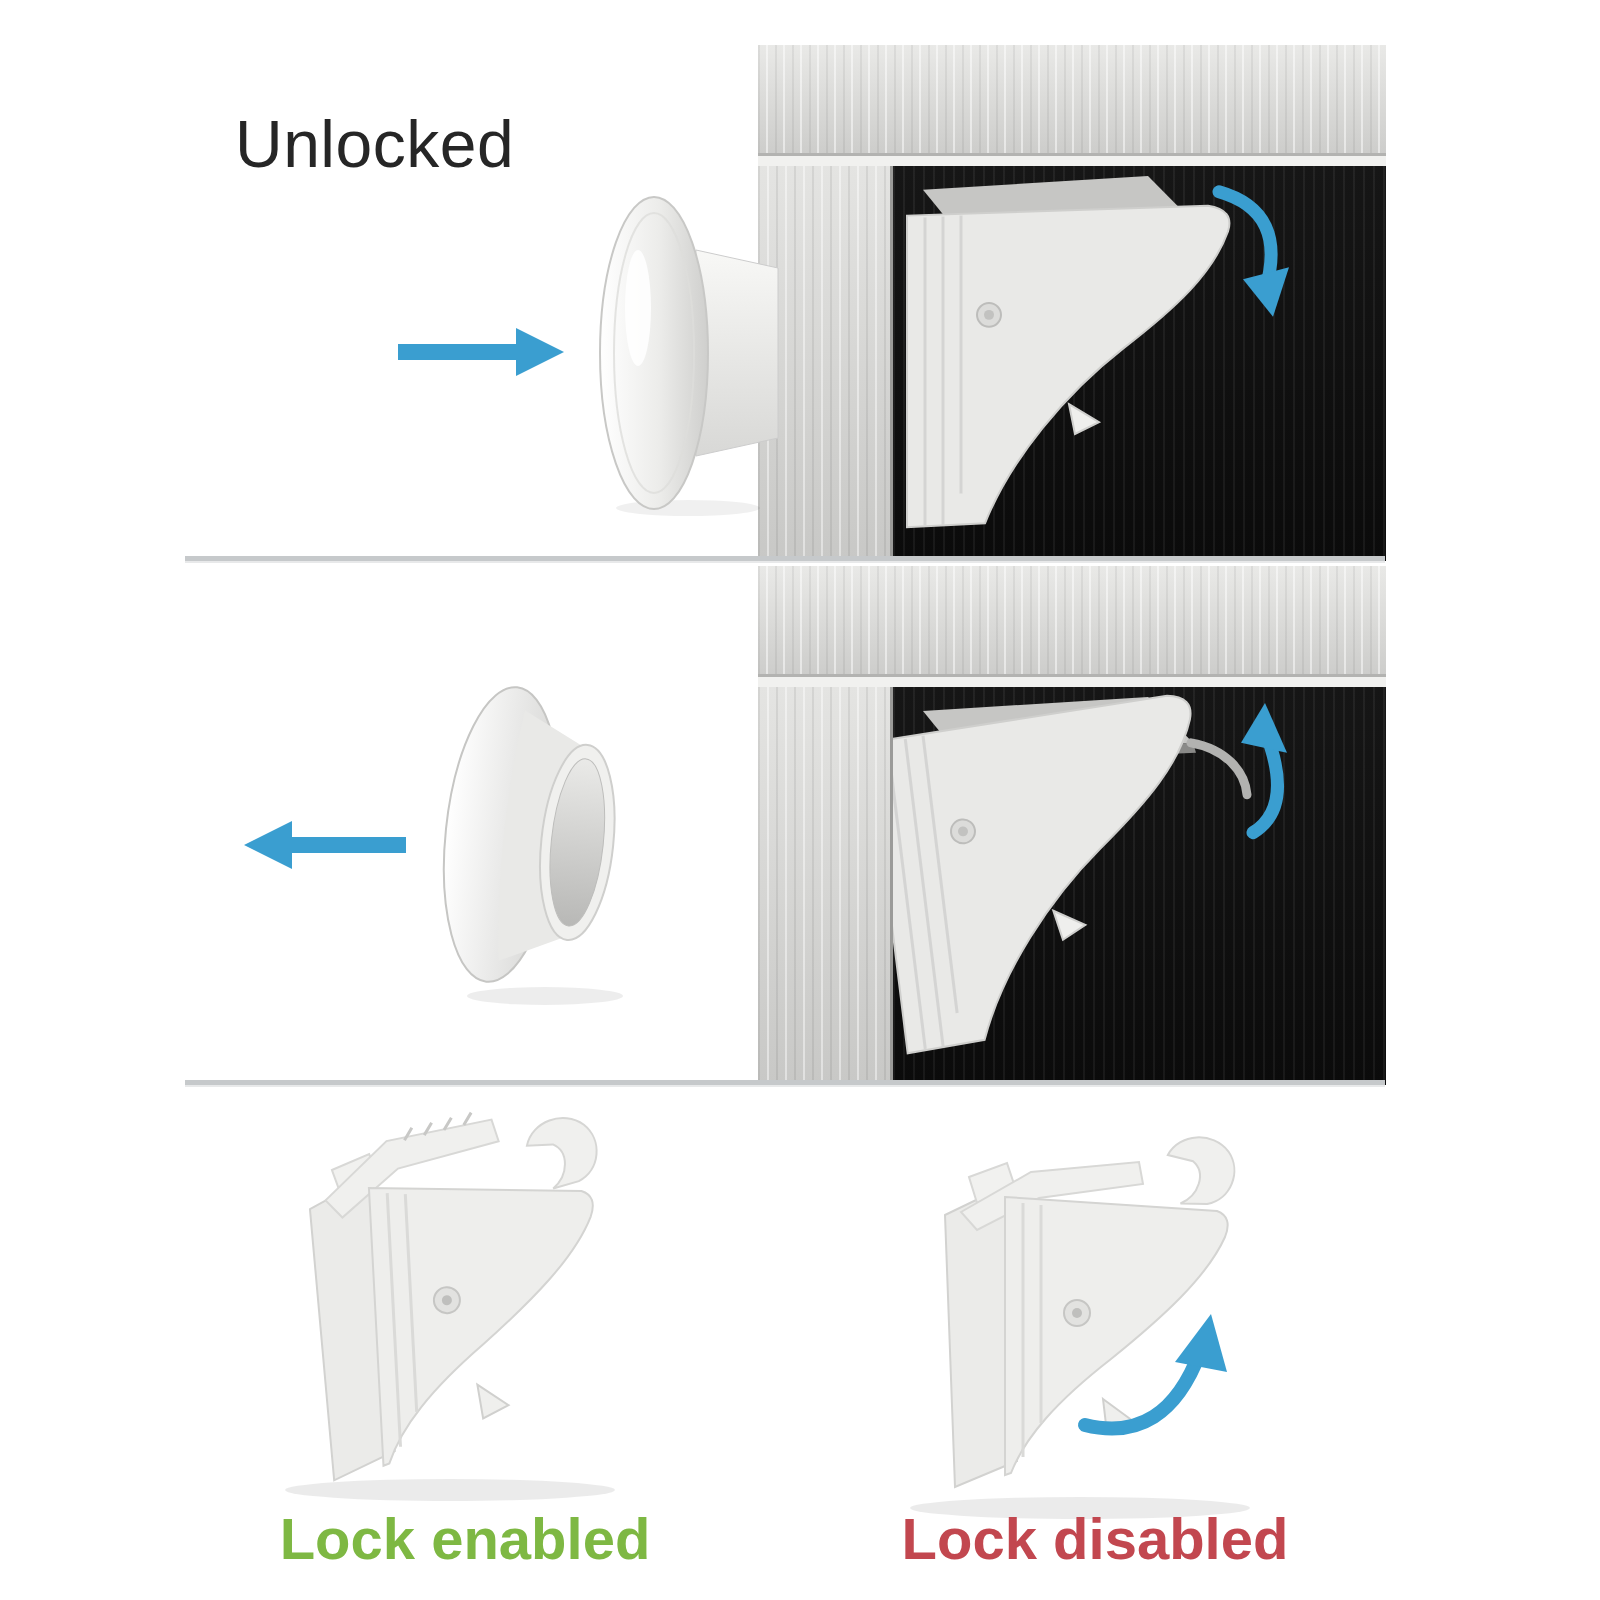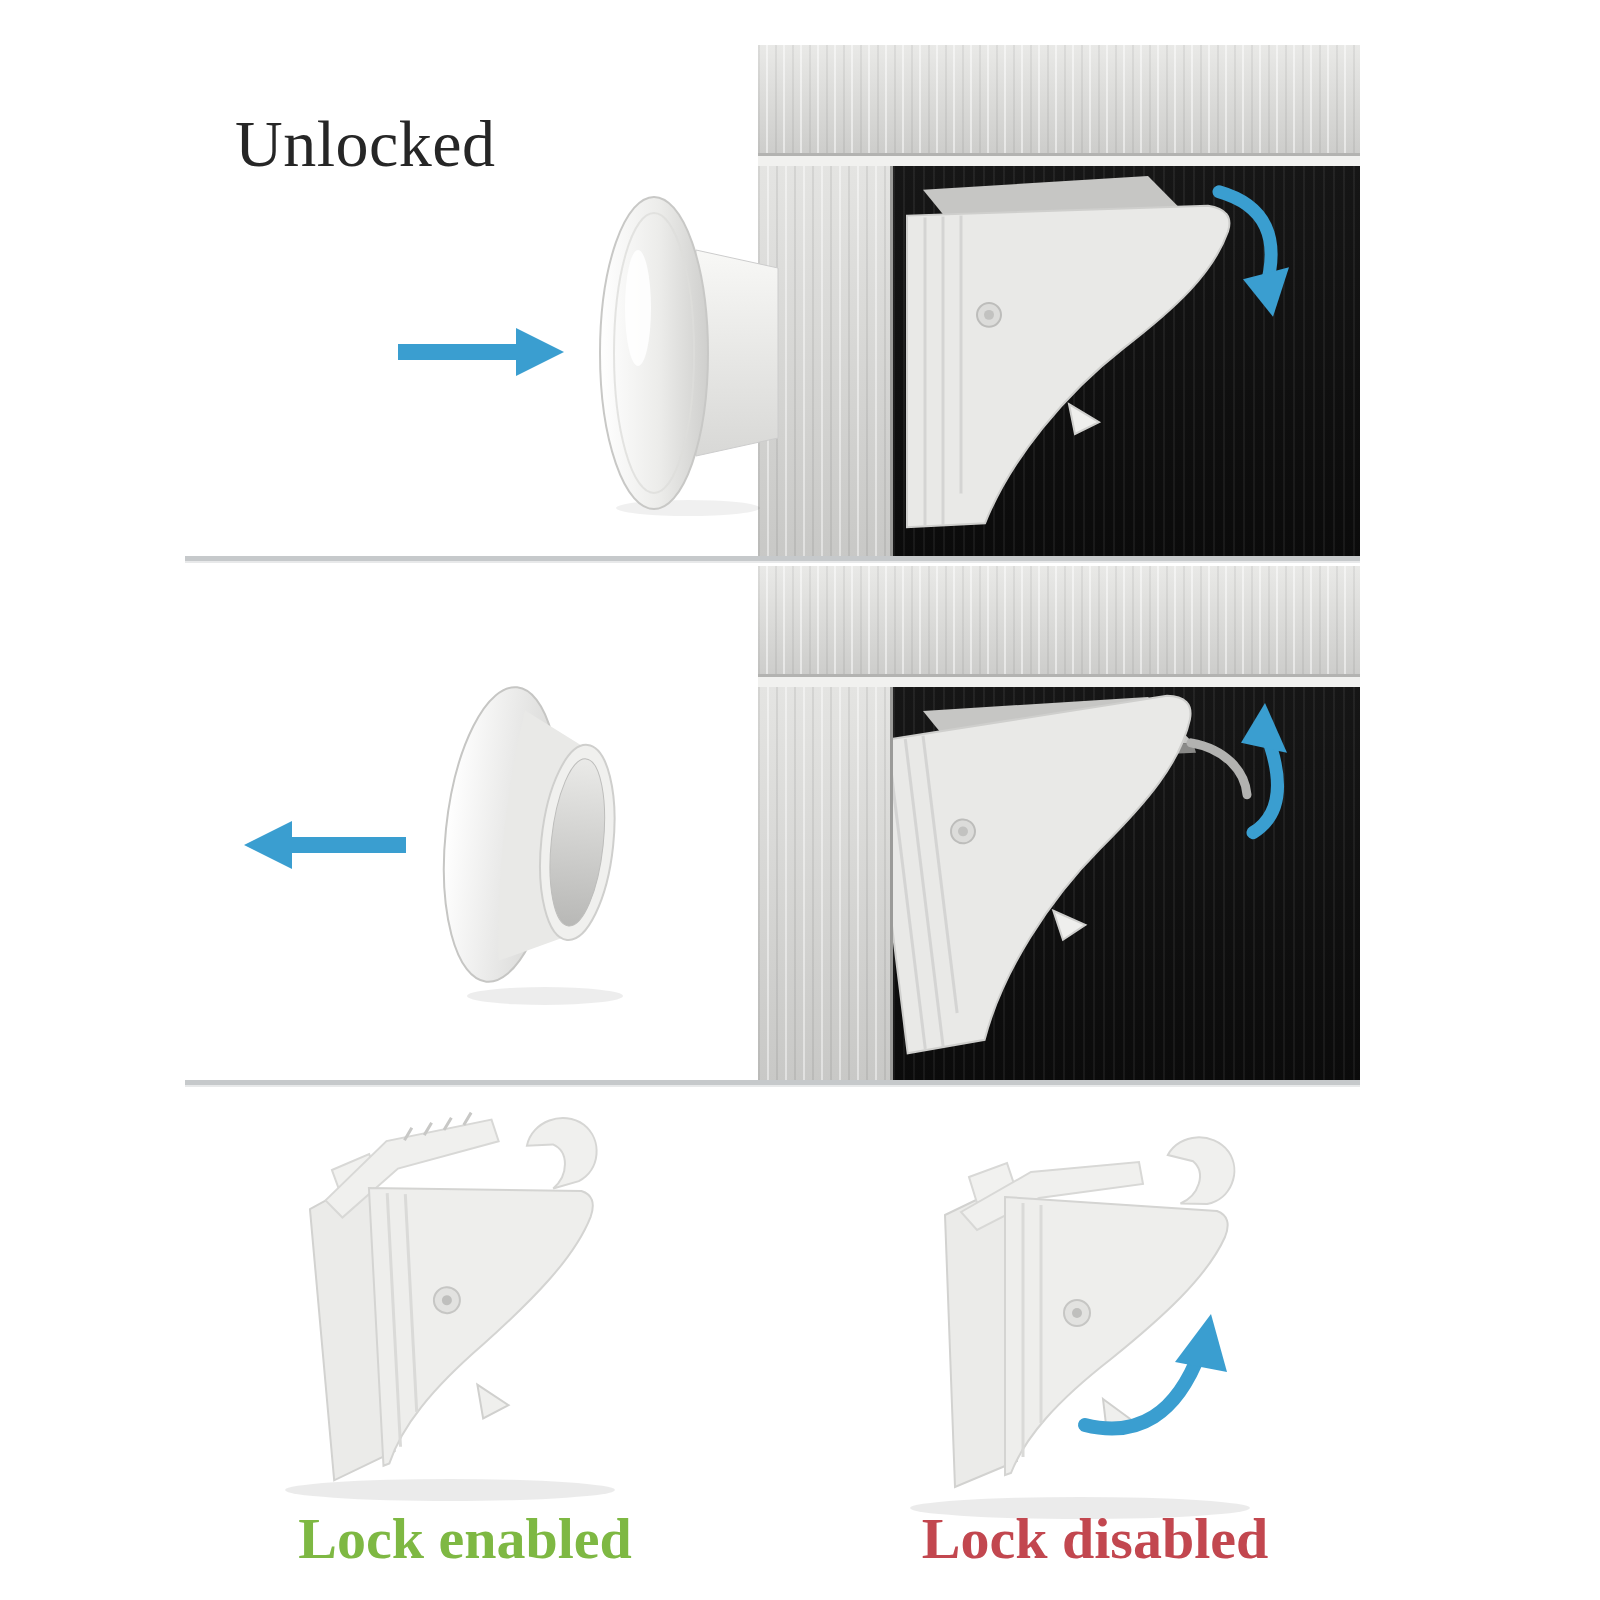--- a/index.html
+++ b/index.html
@@ -1,18 +1,18 @@
 <!DOCTYPE html>
 <html style="--arrow-blue: #3a9ed0; --enabled-green: #7eb843; --disabled-red: #c2474f; --title-color: #262626; --divider-gray: #c6c9cb;"><head>
 <meta charset="utf-8">
 <style>
   html,body { margin:0; padding:0; background:#ffffff; }
   .page {
-    position:relative; width:1360px; height:1600px; background:#ffffff;
-    font-family:Liberation Serif, serif; overflow:hidden;
+    position:relative; width:1600px; height:1600px; background:#ffffff;
+    font-family:Liberation Sans, sans-serif; overflow:hidden;
   }
   .title {
     position:absolute; margin:0; font-size:66px; font-weight:500;
     color:var(--title-color,#262626); letter-spacing:.5px;
   }
   .title-unlocked { left:235px; top:106px; }
   .title-locked   { left:235px; top:580px; }
 
   .photo { position:absolute; width:628px; display:flex; flex-direction:column; }
   .photo-top { left:758px; top:45px;  height:516px; }

